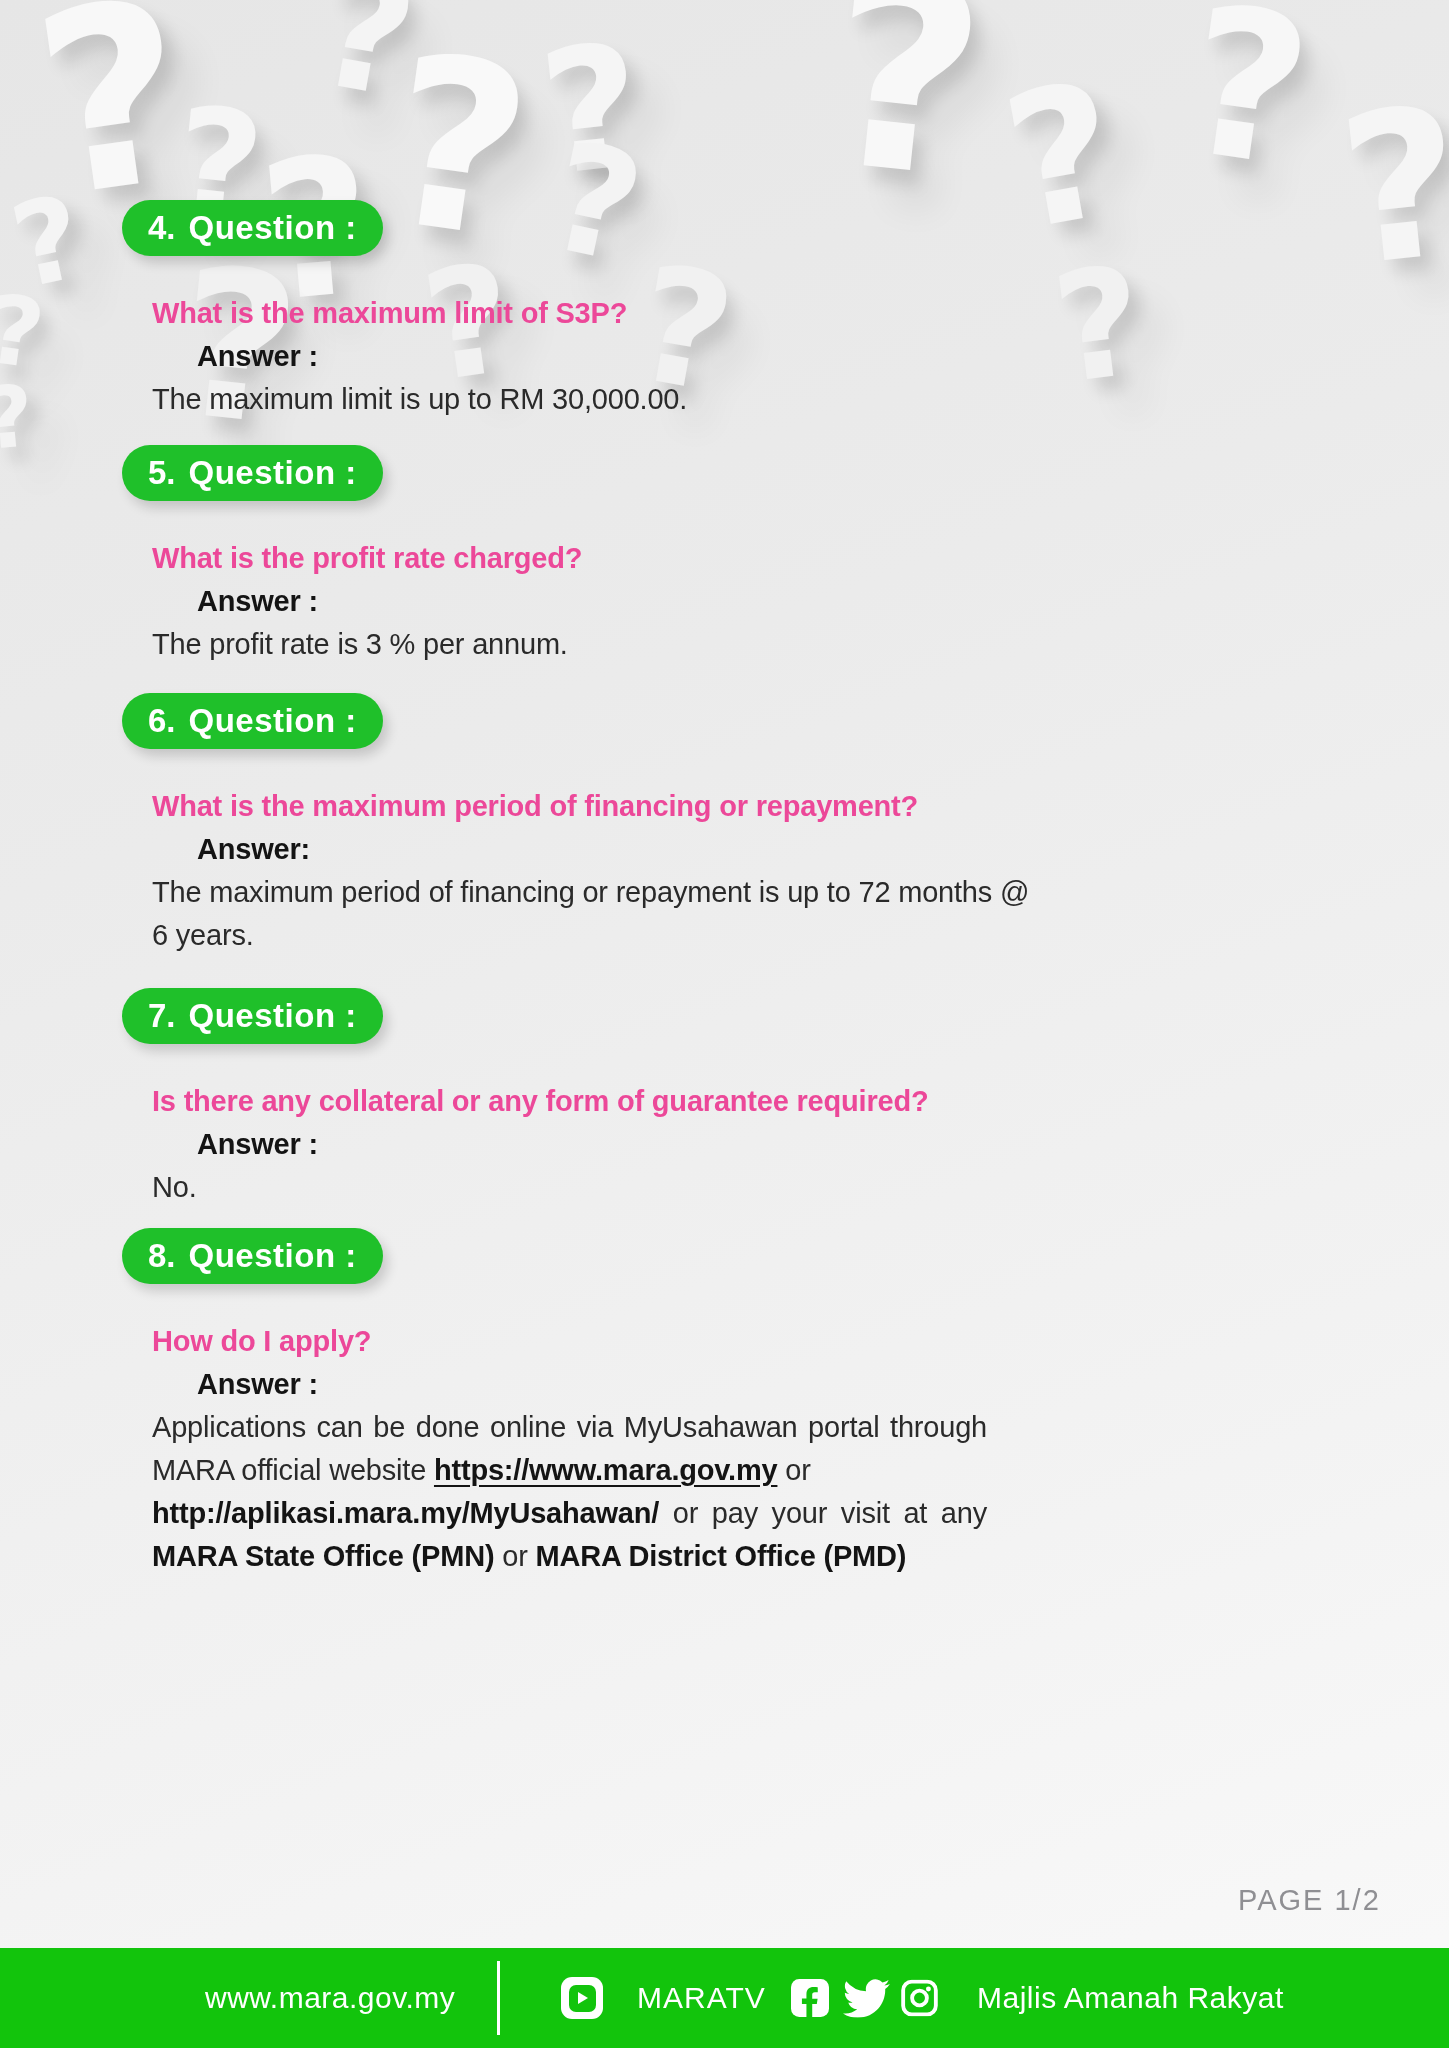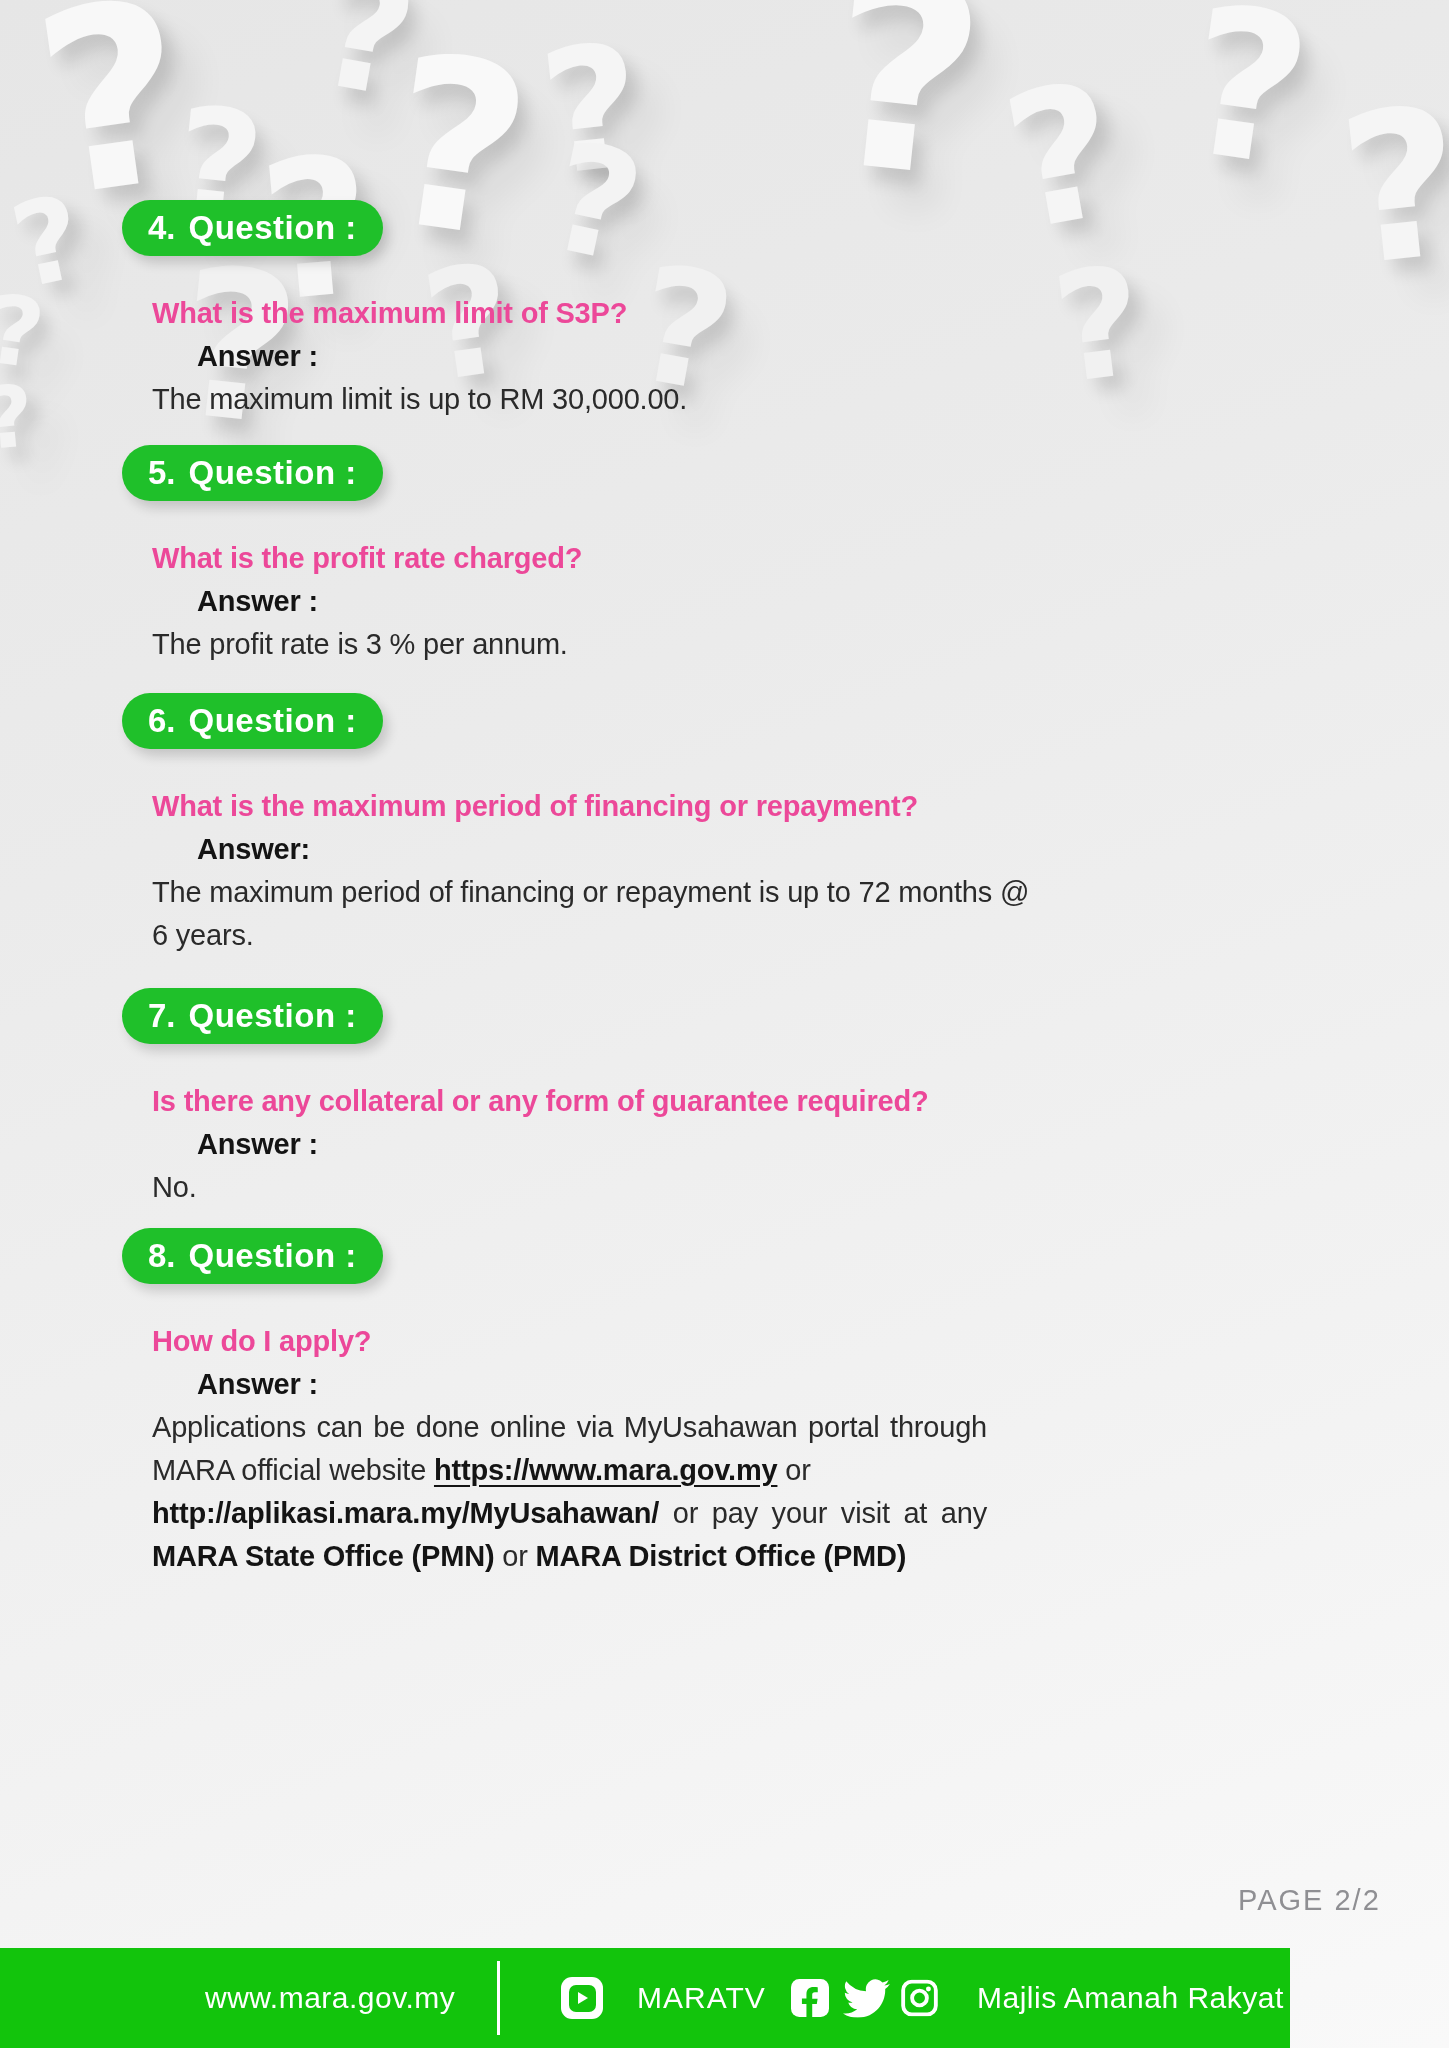--- a/index.html
+++ b/index.html
@@ -30,21 +30,21 @@
   .ans-line{font-size:29px;line-height:43px;letter-spacing:-0.2px;white-space:nowrap;color:#2a2a2a;}
   .ans-line.jline{white-space:normal;text-align:justify;text-align-last:justify;}
   .ans-line .b{font-weight:700;color:#141414;}
   .ans-line .u{text-decoration:underline;text-underline-offset:5px;}
   
   .page-label{
     position:absolute;left:1238px;top:1884px;font-size:29px;letter-spacing:2px;
     color:#8f8f93;font-weight:400;
   }
   
-  .footer{position:absolute;left:0;top:1948px;width:1290px;height:100px;background:#12c40c;}
+  .footer{position:absolute;left:0;top:1948px;width:1449px;height:100px;background:#12c40c;}
   .footer .item{position:absolute;top:50%;transform:translateY(-50%);}
   .f-web{left:205px;color:#fff;font-size:30px;letter-spacing:0.5px;}
   .f-div{left:497px;width:3px;height:74px;background:#ffffff;}
   .yt{left:561px;width:42px;height:42px;background:#ffffff;border-radius:11px;
       display:flex;align-items:center;justify-content:center;}
   .yt-screen{width:27px;height:27px;background:#12c40c;border-radius:7px;
       display:flex;align-items:center;justify-content:center;}
   .yt-tri{width:0;height:0;border-left:10px solid #ffffff;border-top:6.5px solid transparent;border-bottom:6.5px solid transparent;margin-left:2px;}
   .f-maratv{left:637px;color:#fff;font-size:30px;letter-spacing:1px;}
   .f-fb{left:791px;}
@@ -142,21 +142,21 @@
       <div class="answer">
           <div class="ans-line jline"><span class="">Applications can be done online via MyUsahawan portal through</span></div>
           <div class="ans-line"><span class="">MARA official website </span><span class="b u">https://www.mara.gov.my</span><span class=""> or</span></div>
           <div class="ans-line jline"><span class="b ">http://aplikasi.mara.my/MyUsahawan/</span><span class=""> or pay your visit at any</span></div>
           <div class="ans-line"><span class="b ">MARA State Office (PMN)</span><span class=""> or </span><span class="b ">MARA District Office (PMD)</span></div>
         </div>
     </div>
   </div>
   </div>
 
-<div class="page-label" style="color: rgb(143, 143, 147);">PAGE 2/2</div>
+<div class="page-label" style="color: rgb(143, 143, 147);">PAGE 1/2</div>
 
 <div class="footer" style="background: rgb(18, 196, 12);">
   <div class="item f-web">www.mara.gov.my</div>
   <div class="item f-div"></div>
   <div class="item yt">
     <div class="yt-screen" style="background: rgb(18, 196, 12);">
       <div class="yt-tri"></div>
     </div>
   </div>
   <div class="item f-maratv">MARATV</div>

